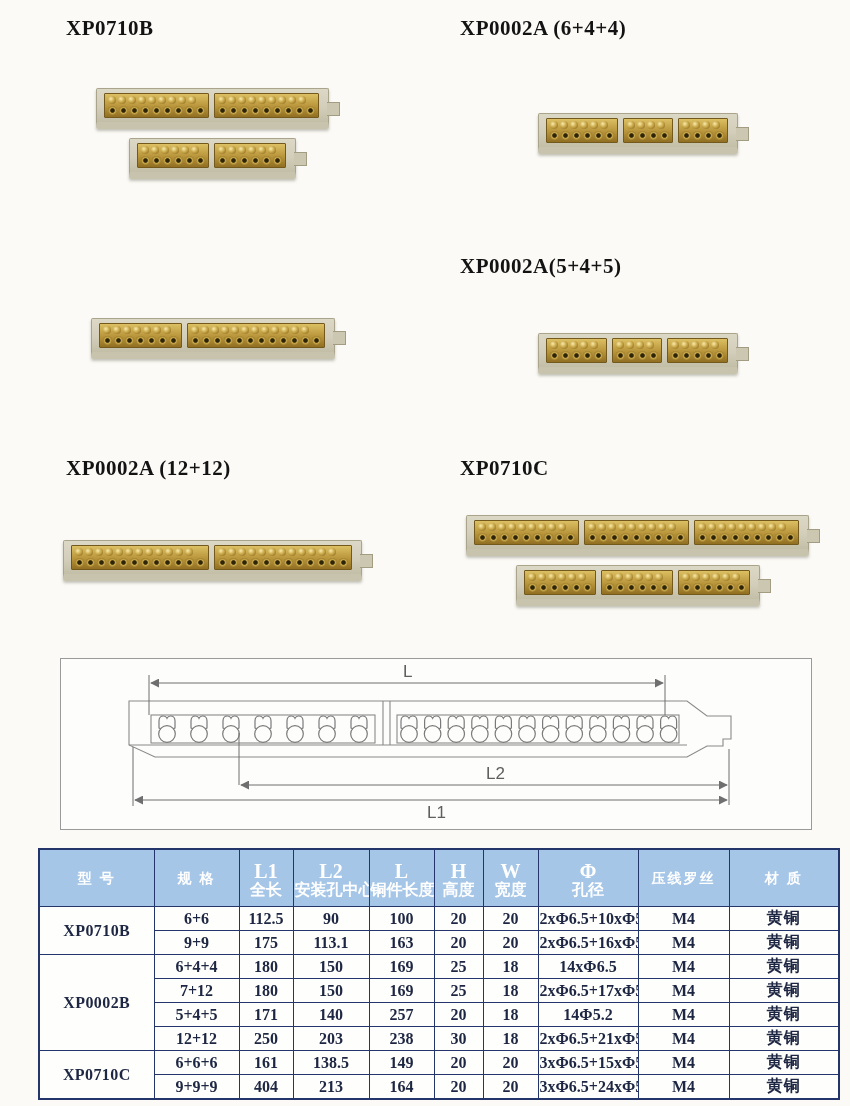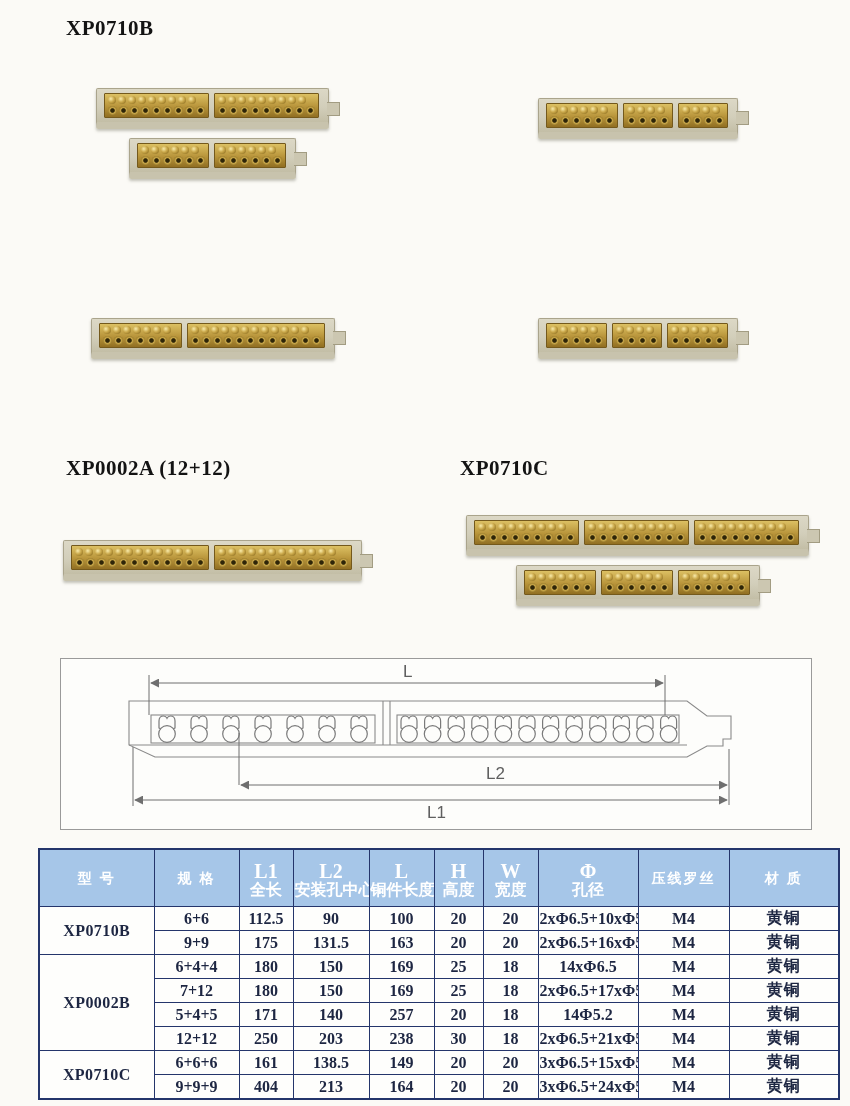--- a/index.html
+++ b/index.html
@@ -175,20 +175,21 @@
                 <span class="screw"></span>
                 <span class="screw"></span>
                 <span class="screw"></span>
                 <span class="screw"></span>
               </div>
             </div>
           </div>
         </div>
     </figure>
     <figure class="product">
+      <figcaption class="ptitle">XP0002A (6+4+4)</figcaption>
       <div class="photo">
           <div class="tb">
             <div class="seg">
               <div class="srow">
                 <span class="screw"></span>
                 <span class="screw"></span>
                 <span class="screw"></span>
                 <span class="screw"></span>
                 <span class="screw"></span>
                 <span class="screw"></span>
@@ -283,20 +284,21 @@
                 <span class="screw"></span>
                 <span class="screw"></span>
                 <span class="screw"></span>
                 <span class="screw"></span>
               </div>
             </div>
           </div>
         </div>
     </figure>
     <figure class="product">
+      <figcaption class="ptitle">XP0002A(5+4+5)</figcaption>
       <div class="photo">
           <div class="tb">
             <div class="seg">
               <div class="srow">
                 <span class="screw"></span>
                 <span class="screw"></span>
                 <span class="screw"></span>
                 <span class="screw"></span>
                 <span class="screw"></span>
               </div>
@@ -665,21 +667,21 @@
           <td>100</td>
           <td>20</td>
           <td>20</td>
           <td class="phi">2xΦ6.5+10xΦ5.5</td>
           <td>M4</td>
           <td class="mat">黄铜</td>
         </tr>
         <tr>
           <td>9+9</td>
           <td>175</td>
-          <td>131.5</td>
+          <td>113.1</td>
           <td>163</td>
           <td>20</td>
           <td>20</td>
           <td class="phi">2xΦ6.5+16xΦ5.5</td>
           <td>M4</td>
           <td class="mat">黄铜</td>
         </tr>
         <tr>
           <td class="model" rowspan="4">XP0002B</td>
           <td>6+4+4</td>

